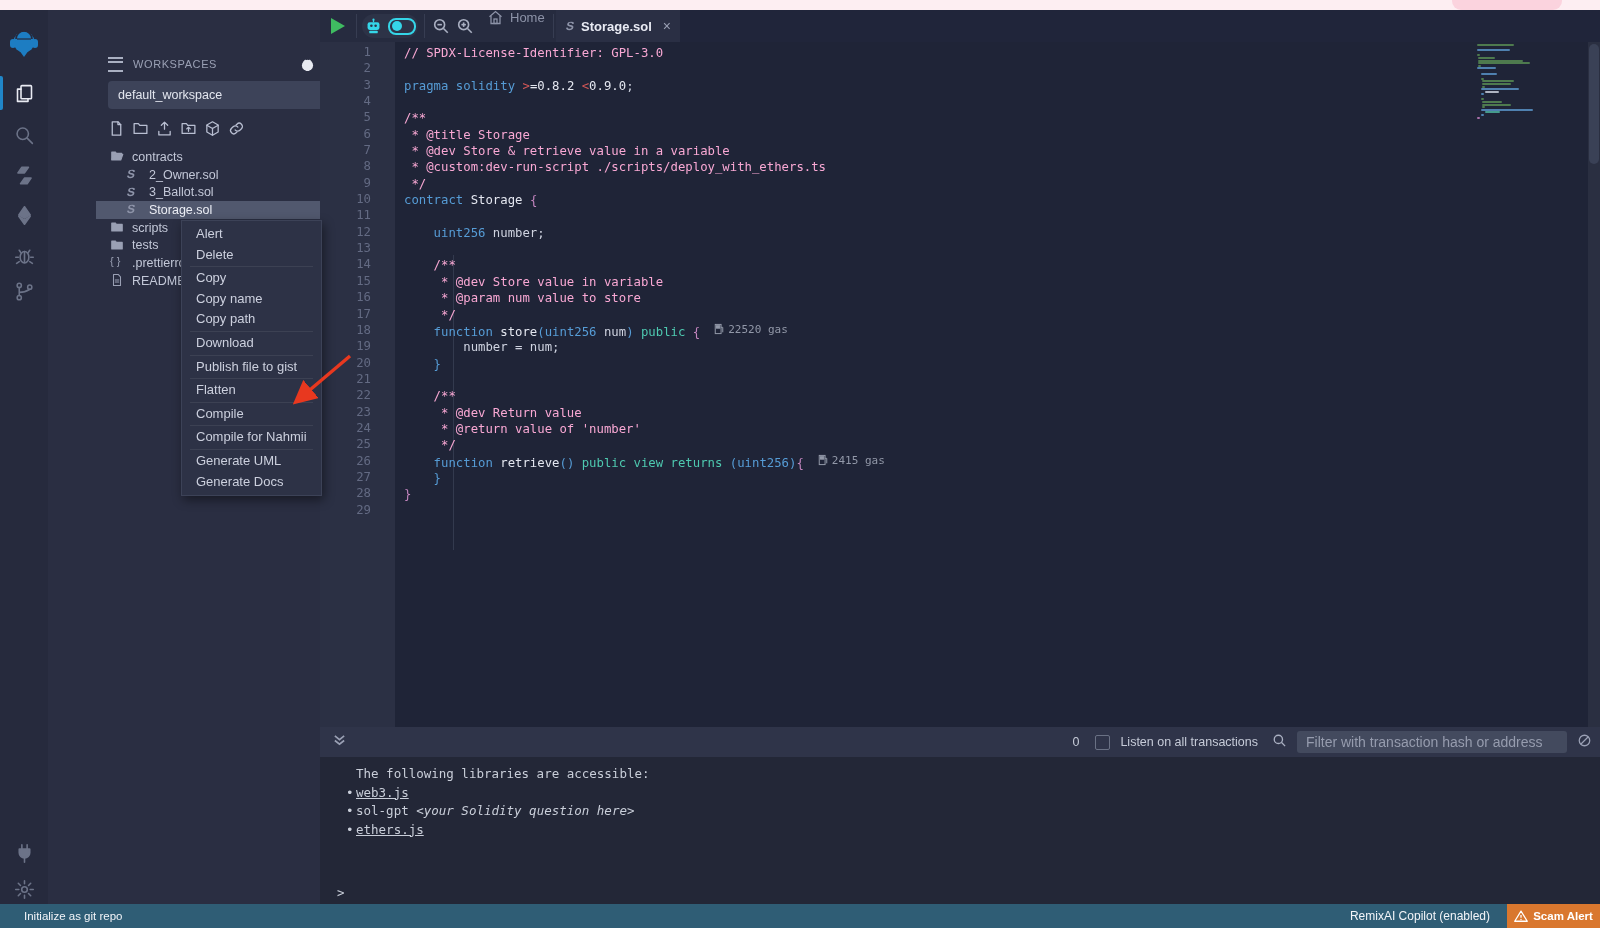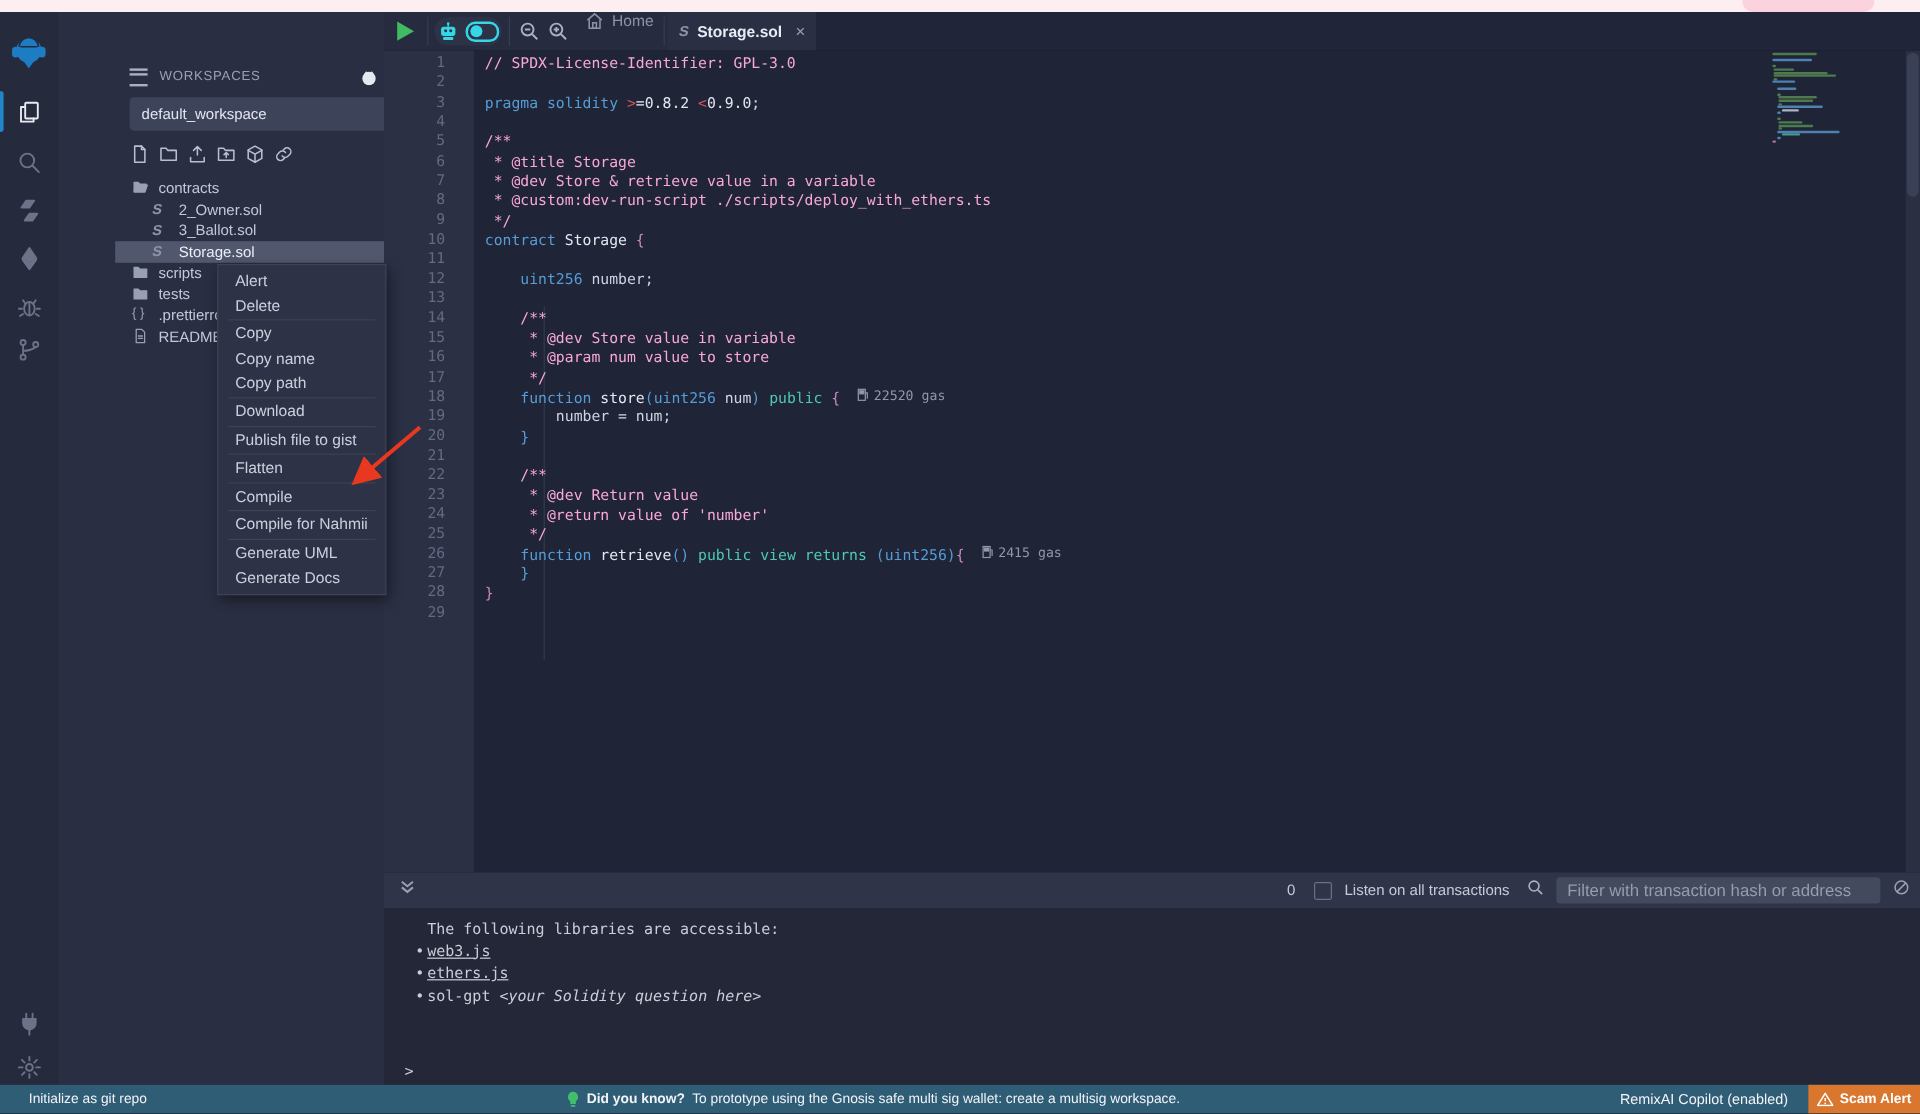--- a/index.html
+++ b/index.html
@@ -486,38 +486,30 @@
             <line x1="5" y1="15" x2="15" y2="5"></line>
           </svg>
       </span>
     </span>
   </div>
 
   <div id="terminal" class="abs">
     <div id="term-lines">
         <div><span>The following libraries are accessible:</span></div>
         <div><span class="t-bullet">•</span><span class="t-link">web3.js</span></div>
+        <div><span class="t-bullet">•</span><span>sol-gpt </span><span class="t-italic">&lt;your Solidity question here&gt;</span></div>
         <div><span class="t-bullet">•</span><span class="t-link">ethers.js</span></div>
-        <div><span class="t-bullet">•</span><span>sol-gpt </span><span class="t-italic">&lt;your Solidity question here&gt;</span></div>
         <div>&nbsp;</div>
       </div>
     <span id="prompt">&gt;</span>
   </div>
 </main>
 
 <footer id="status-bar" class="abs">
   <span id="sb-left">Initialize as git repo</span>
-  <span id="sb-hint">
-    <svg width="11" height="15" viewBox="0 0 14 19">
-        <path d="M7 1a5.5 5.5 0 00-3 10v3h6v-3A5.5 5.5 0 007 1z" fill="#3fbf6e"></path>
-        <rect x="4.5" y="15" width="5" height="2" rx="1" fill="#3fbf6e"></rect>
-      </svg>
-    <b>Did you know?</b>
-    <span>To prototype using the Gnosis safe multi sig wallet: create a multisig workspace.</span>
-  </span>
   <span id="sb-copilot">RemixAI Copilot (enabled)</span>
   <span id="scam-btn">
     <svg width="14" height="12" viewBox="0 0 20 17">
         <path d="M10 1.5L19 16H1z" fill="none" stroke="#fff" stroke-width="1.8" stroke-linejoin="round"></path>
         <line x1="10" y1="7" x2="10" y2="11" stroke="#fff" stroke-width="1.8"></line>
         <circle cx="10" cy="13.5" r="1" fill="#fff"></circle>
       </svg>
     <span>Scam Alert</span>
   </span>
 </footer>

